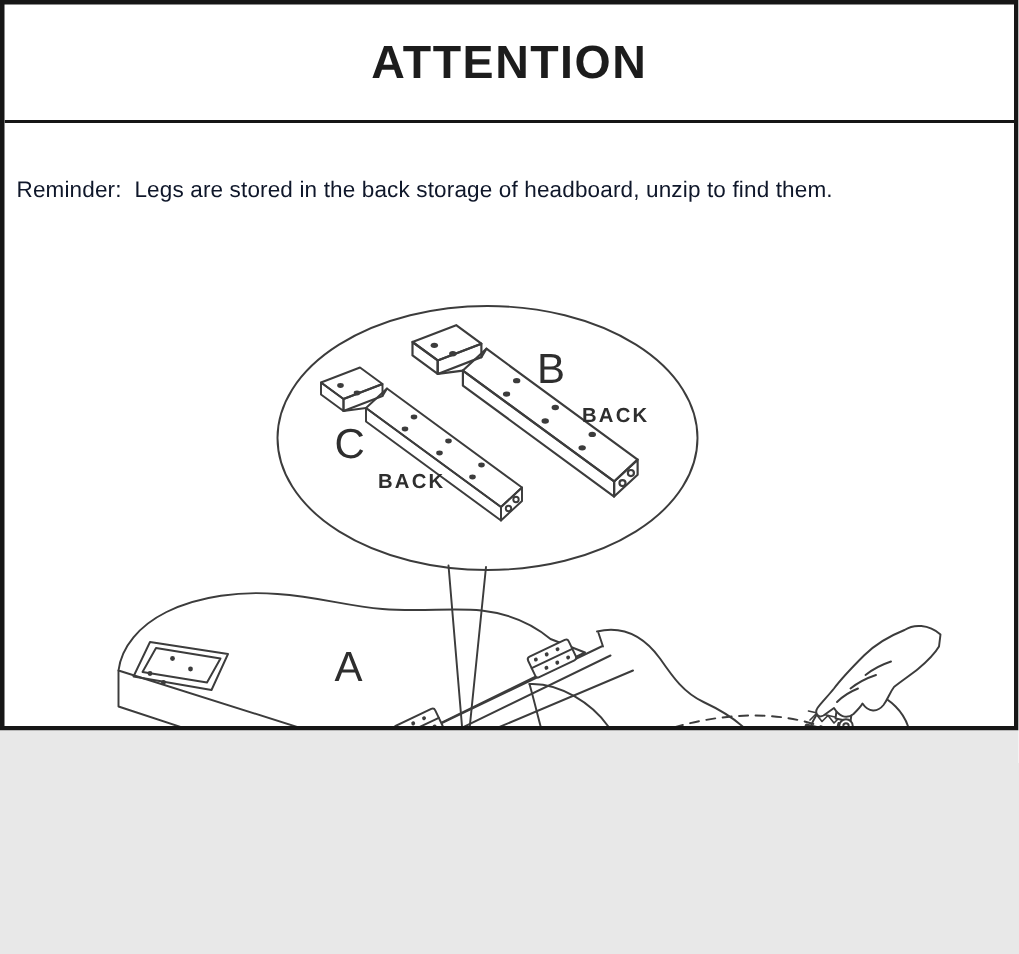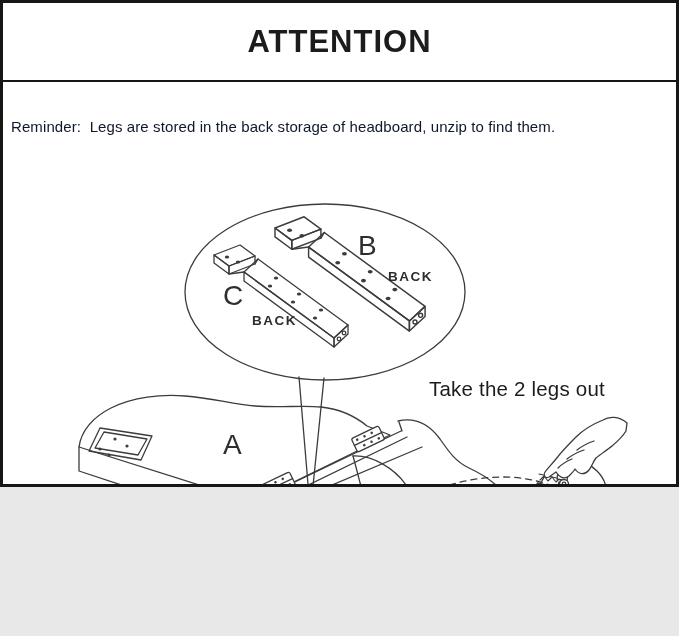--- a/index.html
+++ b/index.html
@@ -186,15 +186,14 @@
       <path d="M551,501 L565,498 L564,493 L578,502 L566,512 L565,507 L552,506 Z" fill="#fff"></path>
     </g>
   </svg>
 
   <div class="lbl lbl-big" style="left:355px;top:227px;">B</div>
   <div class="lbl lbl-cap" style="left:385px;top:266px;">BACK</div>
   <div class="lbl lbl-big" style="left:220px;top:277px;">C</div>
   <div class="lbl lbl-cap" style="left:249px;top:310px;">BACK</div>
   <div class="lbl lbl-big" style="left:220px;top:426px;">A</div>
 
-  <div class="instruction">Take the 2 legs out</div>
 
 </div>
 
 </body></html>

